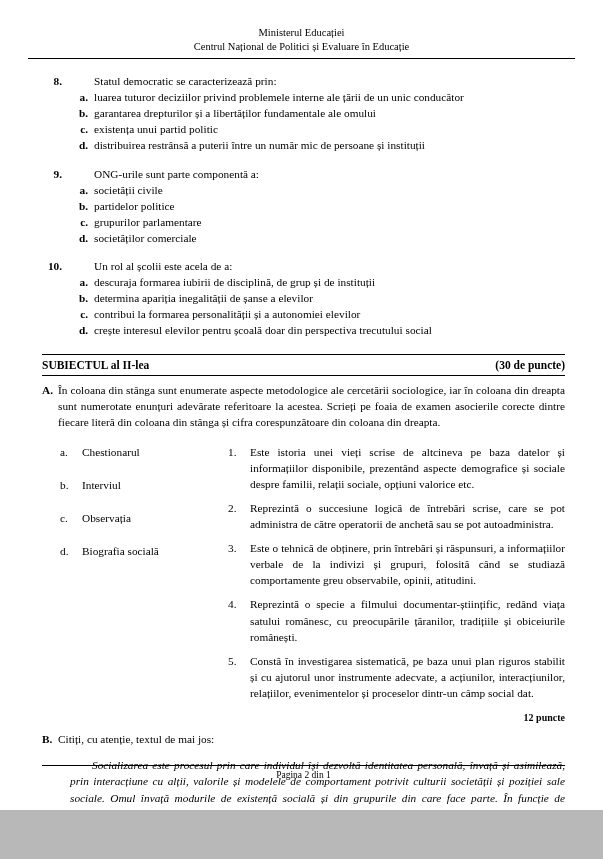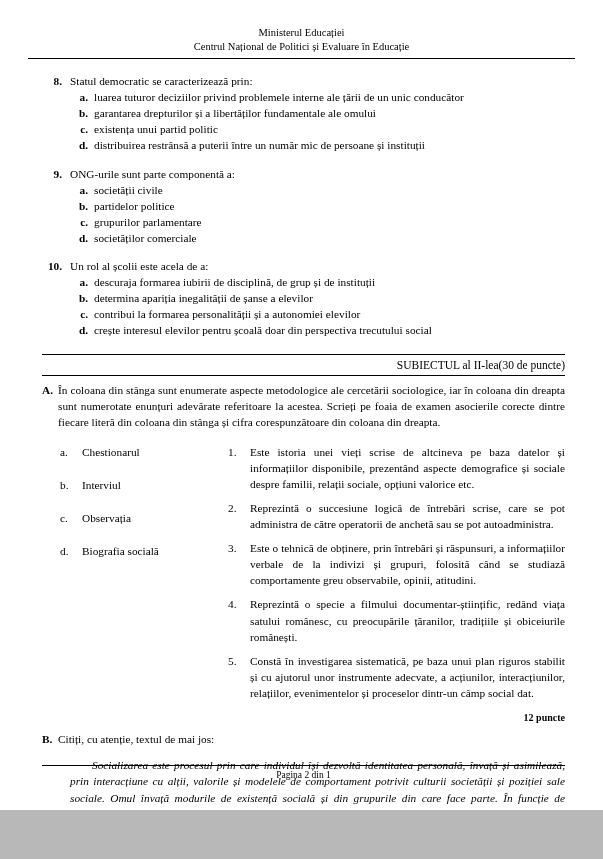--- a/index.html
+++ b/index.html
@@ -43,21 +43,21 @@
     align-items: baseline;
   }
   .q-num {
     font-weight: bold;
     width: 28px;
     text-align: right;
     flex: 0 0 28px;
     padding-right: 8px;
     box-sizing: border-box;
   }
-  .q-text { flex: 1 1 auto; }
+  .q-text { flex: 1 1 auto; margin-left: 24px; }
   .opt {
     display: flex;
     align-items: baseline;
     margin-left: 36px;
   }
   .opt-letter {
     font-weight: bold;
     width: 16px;
     flex: 0 0 16px;
     padding-right: 6px;
@@ -66,22 +66,22 @@
   }
   .opt-text { flex: 1 1 auto; }
 
   
   .subject-bar {
     margin-top: 16px;
     border-top: 1px solid #000;
     border-bottom: 1px solid #000;
     padding: 2px 0 2px 0;
     display: flex;
-    justify-content: flex-end;
-    font-weight: normal;
+    justify-content: space-between;
+    font-weight: bold;
     font-size: 11.5px;
   }
   .subject-title { letter-spacing: 0px; }
   .subject-points { }
 
   .part {
     margin-top: 6px;
     display: flex;
     align-items: baseline;
   }

